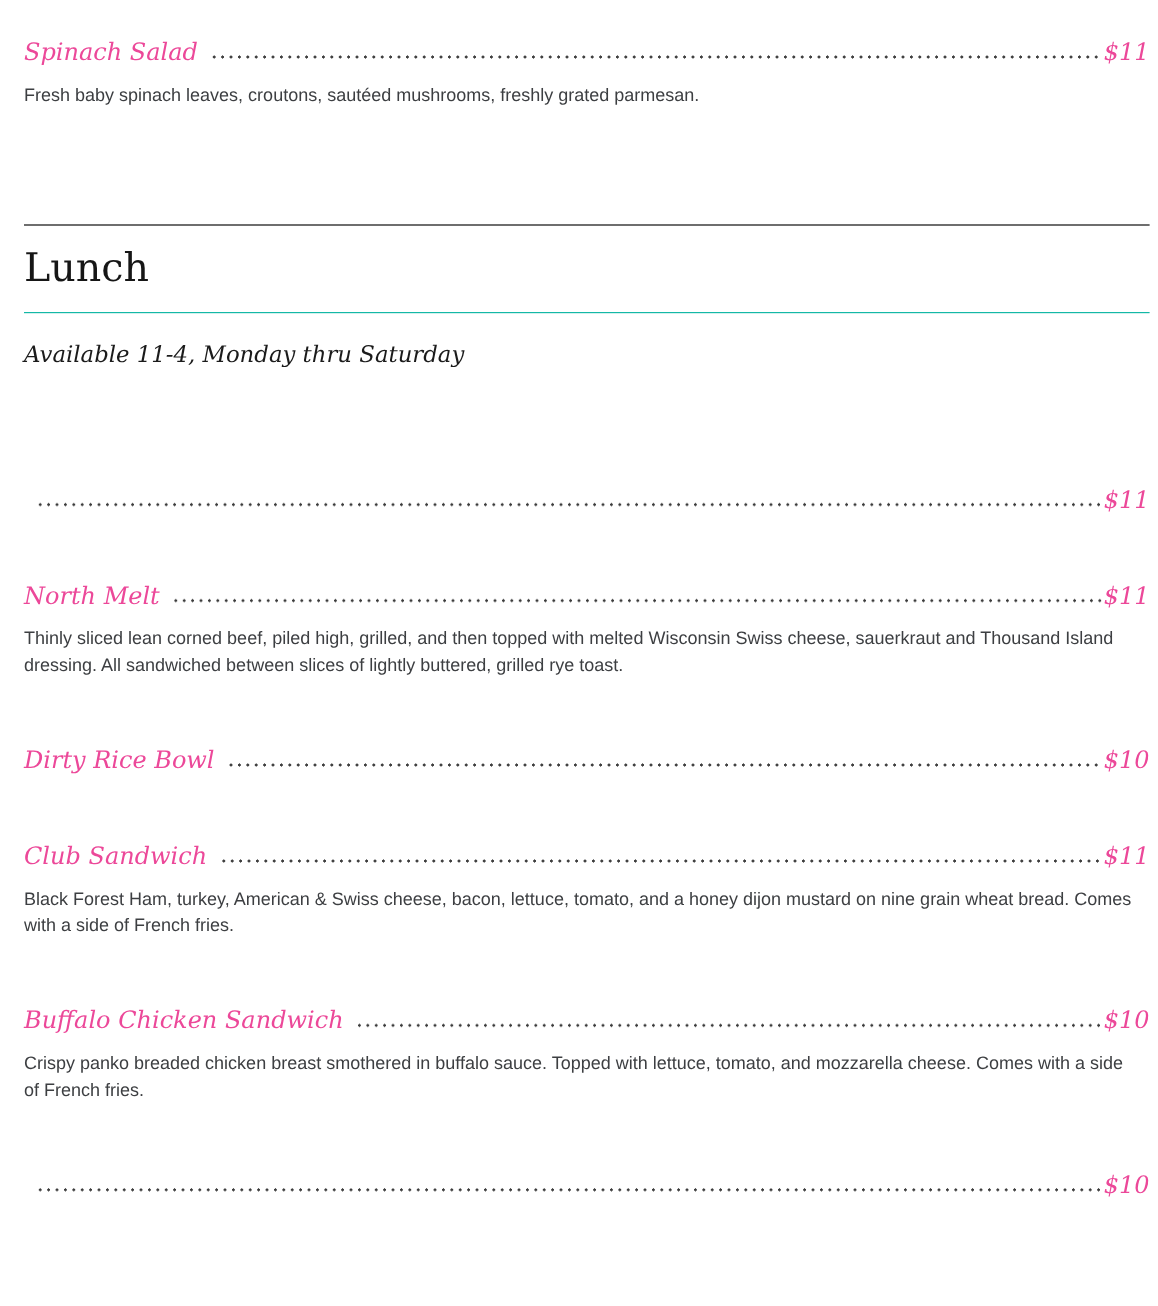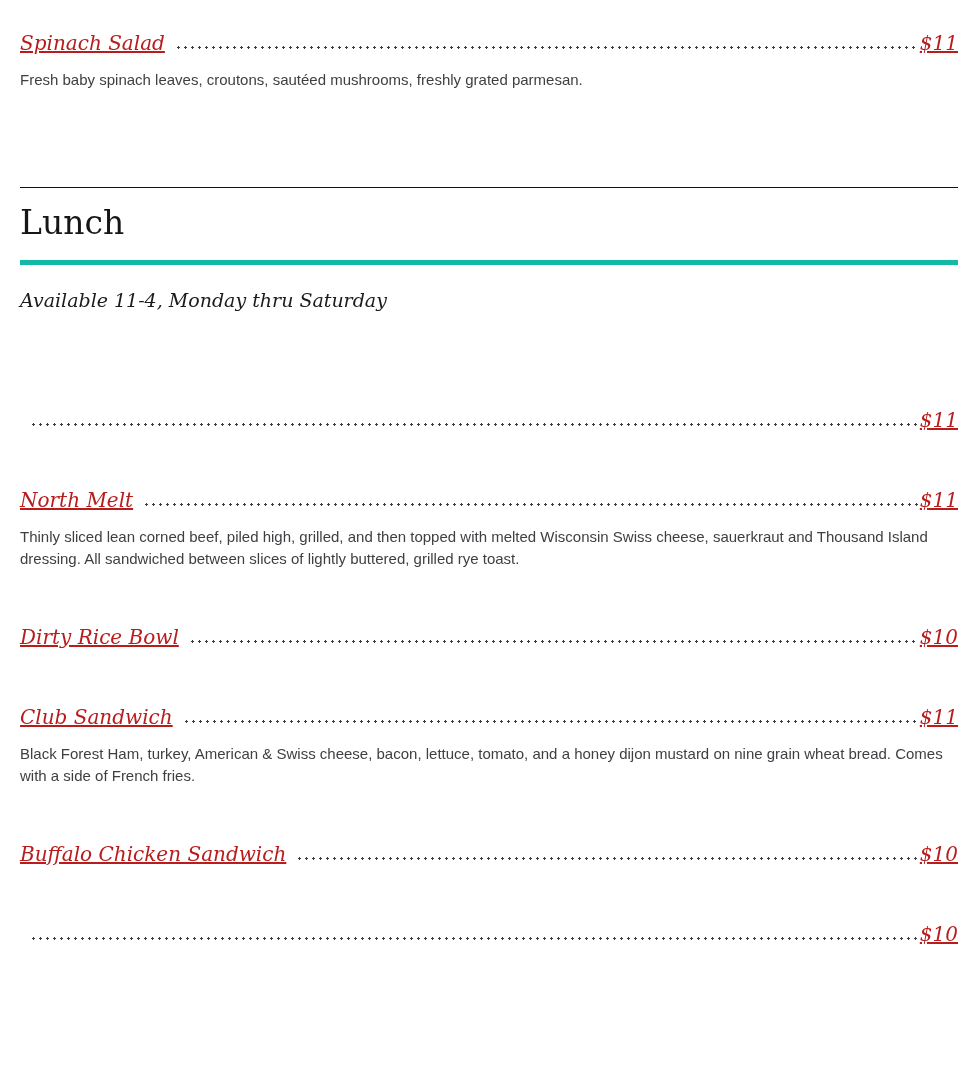--- a/index.html
+++ b/index.html
@@ -16,23 +16,22 @@
     font-family: "Liberation Sans", sans-serif;
   }
   
   .menu-item { margin-bottom: 54px; }
   .item-row {
     display: flex;
     align-items: flex-start;
     font-family: "DejaVu Serif", "Liberation Serif", serif;
     font-style: italic;
     font-size: 20px;
-    color: #b91c1c;
+    color: #ec4899;
     line-height: 26px;
-    text-decoration: underline;
   }
   .item-name { white-space: nowrap; flex: 0 0 auto; }
   .leader {
     flex: 1 1 auto;
     align-self: flex-end;
     height: 3px;
     margin: 0 2px 7px 10px;
     background-image: radial-gradient(circle, #3c3c3c 1.1px, transparent 1.3px);
     background-size: 7px 3px;
     background-repeat: repeat-x;
@@ -45,21 +44,21 @@
     line-height: 22px;
     color: #3d3f42;
     max-width: 930px;
   }
   
   .top-item { margin-bottom: 0; }
   
   .section-header {
     margin-top: 96px;
     border-top: 1px solid #101010;
-    border-bottom: 5px solid #14b8a6;
+    border-bottom: 1px solid #14b8a6;
     padding: 15px 0 17px 0;
   }
   .section-title {
     font-family: "DejaVu Serif", "Liberation Serif", serif;
     font-style: normal;
     font-weight: 400;
     font-size: 33px;
     line-height: 40px;
     color: #161616;
   }
@@ -123,20 +122,21 @@
     </div>
     <p class="item-desc">Black Forest Ham, turkey, American &amp; Swiss cheese, bacon, lettuce, tomato, and a honey dijon mustard on nine grain wheat bread. Comes with a side of French fries.</p>
   </div>
 
   <div class="menu-item">
     <div class="item-row">
       <span class="item-name">Buffalo Chicken Sandwich</span>
       <span class="leader"></span>
       <span class="item-price">$10</span>
     </div>
+    <p class="item-desc">Crispy panko breaded chicken breast smothered in buffalo sauce. Topped with lettuce, tomato, and mozzarella cheese. Comes with a side of French fries.</p>
   </div>
 
   <div class="menu-item">
     <div class="item-row">
       <span class="leader"></span>
       <span class="item-price">$10</span>
     </div>
   </div>
 
 </div>

